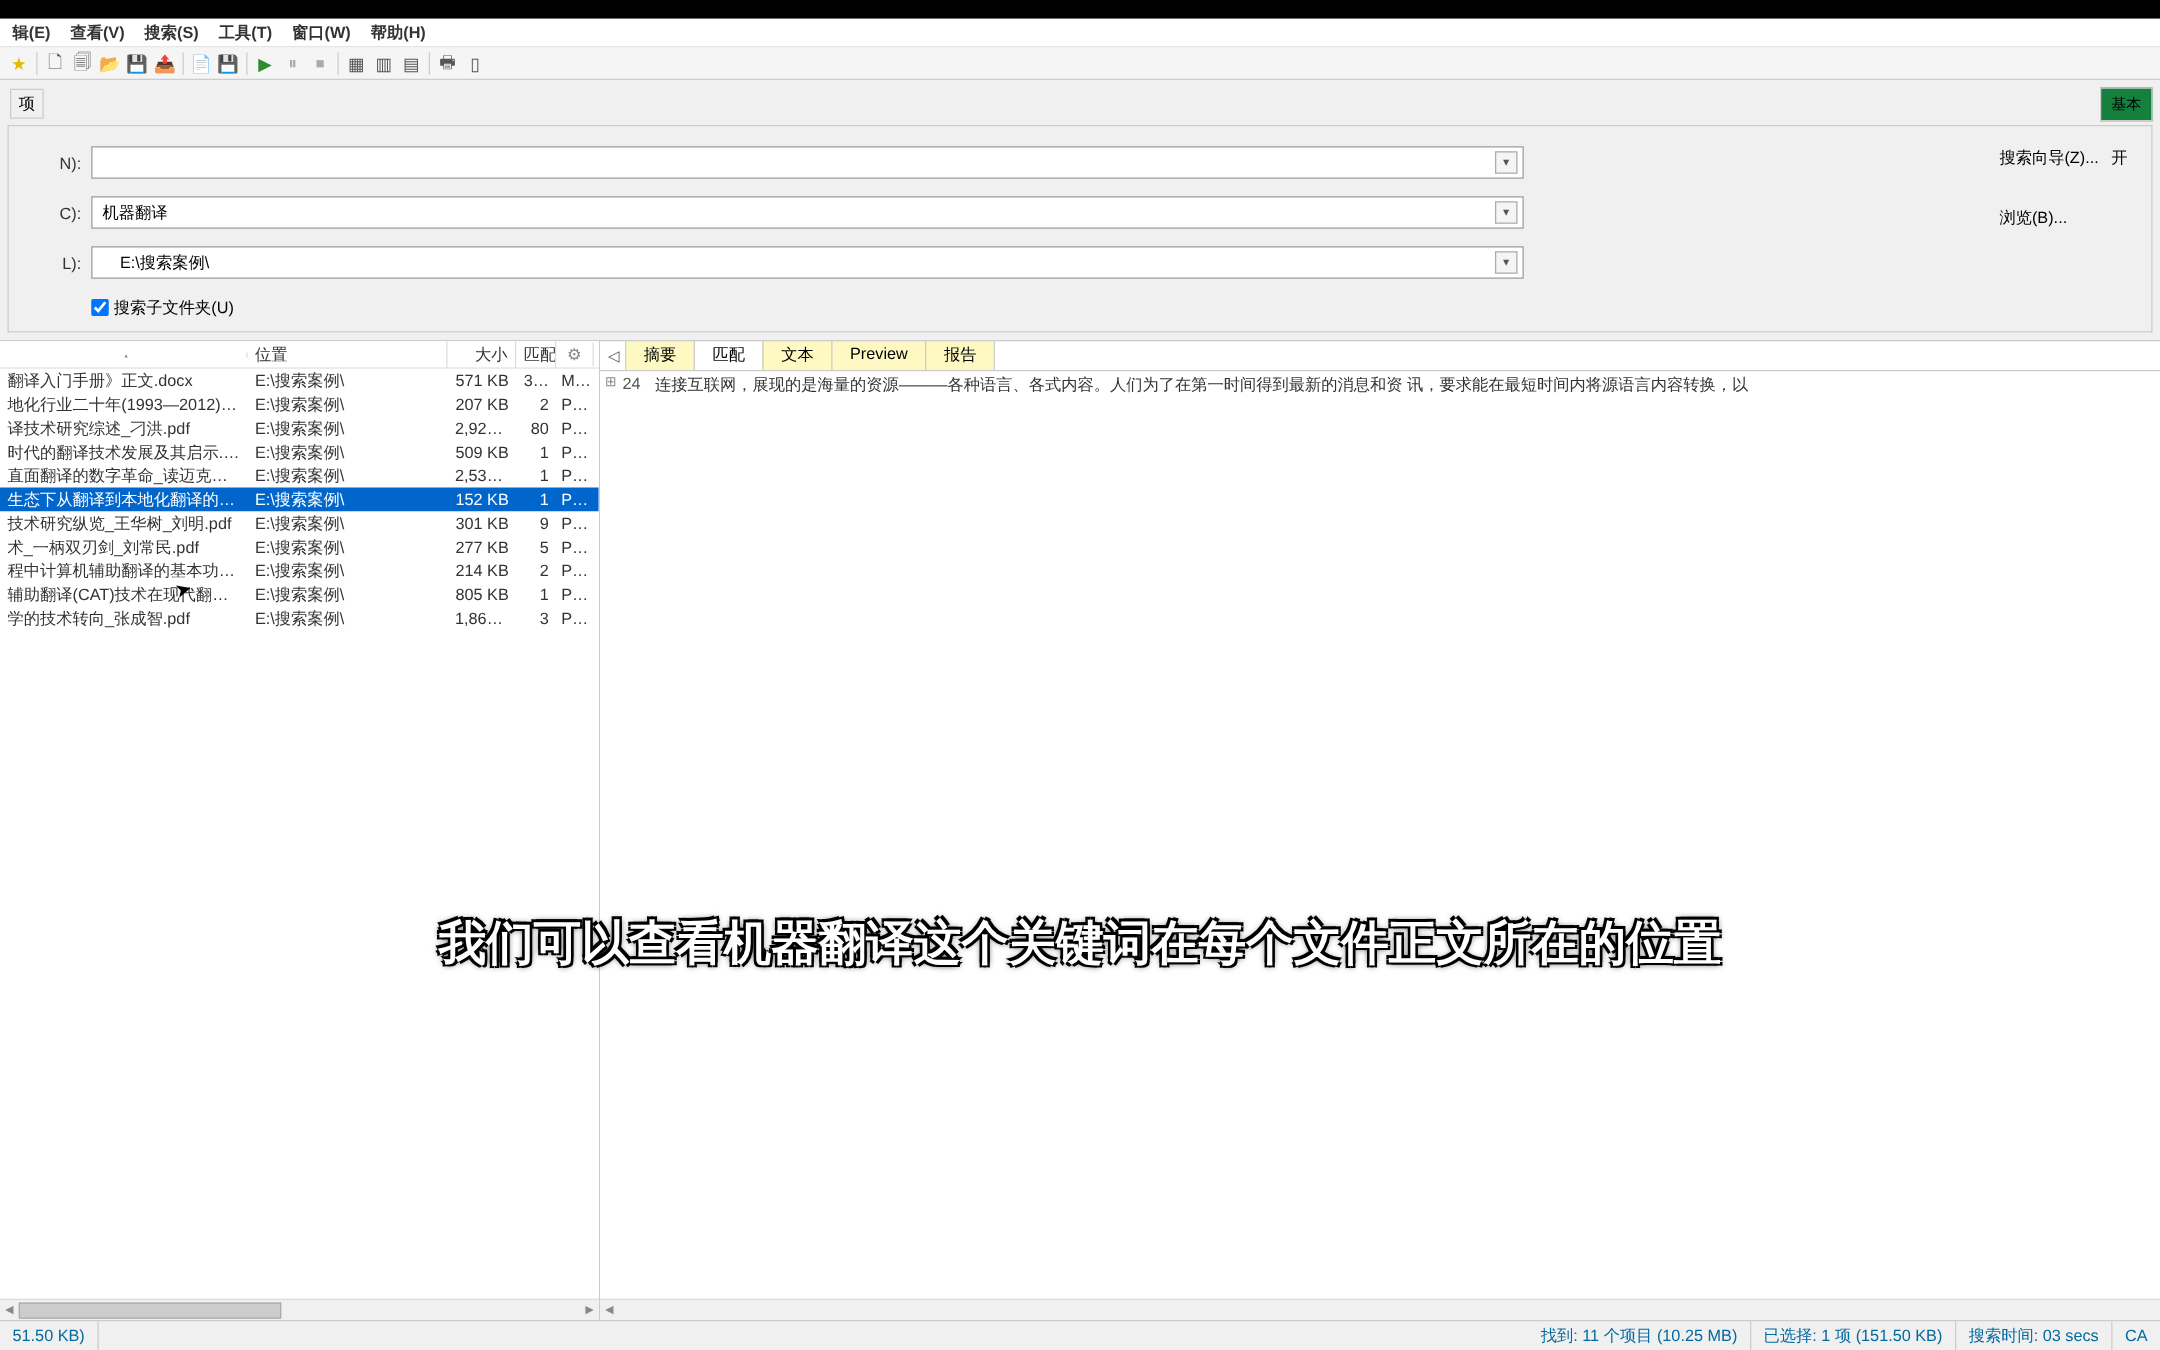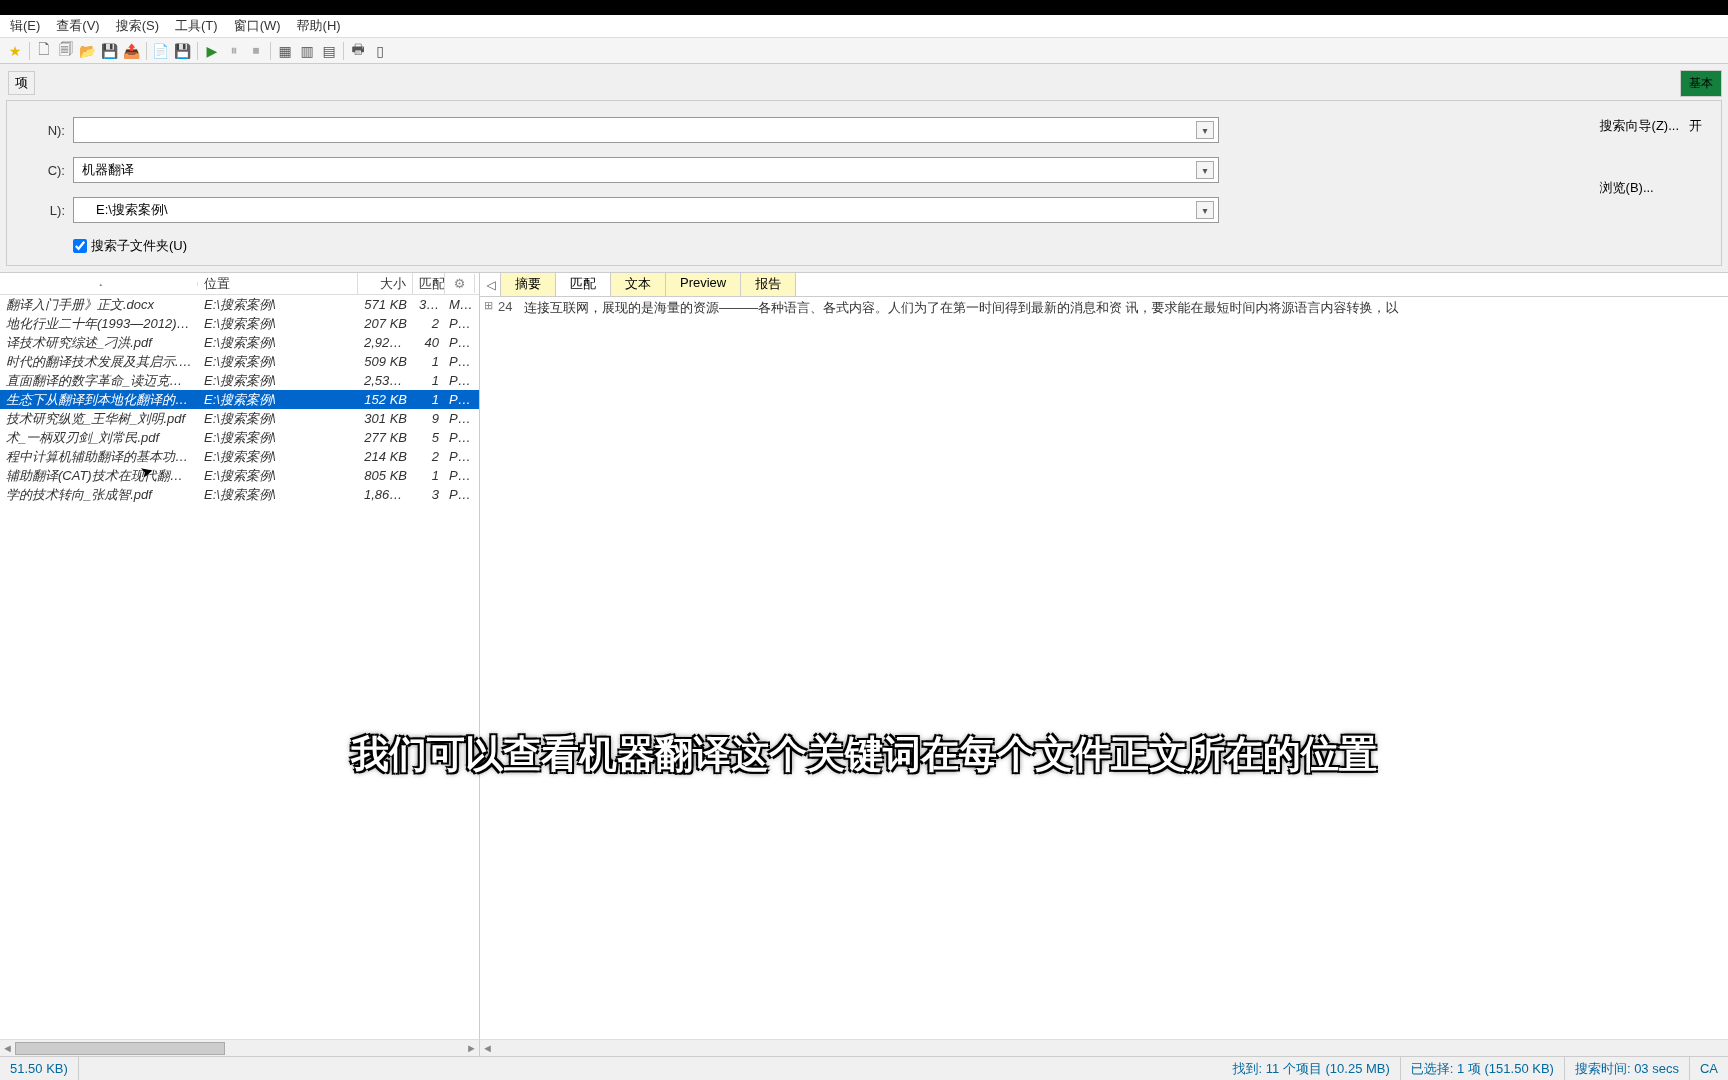--- a/index.html
+++ b/index.html
@@ -2,53 +2,53 @@
 <html><head>
 <meta charset="utf-8">
 <style>
 * { margin: 0; padding: 0; box-sizing: border-box; font-family: "Microsoft YaHei", "Segoe UI", sans-serif; }
 body { background: #000; width: 1728px; height: 1080px; overflow: hidden; font-size: 13px; }
 .app { background: #fff; width: 1728px; height: 1080px; position: relative; display: flex; flex-direction: column; }
 .black-top { height: 15px; background: #000; }
 .titlebar { height: 22px; background: #f0f0f0; display: flex; align-items: center; padding: 0 6px; color: #333; font-size: 13px; position: relative; }
 .titlebar .min { position: absolute; right: 40px; font-size: 18px; }
 .menubar { height: 23px; background: #fff; display: flex; align-items: center; padding: 0 2px; font-size: 13px; color: #333; border-bottom: 1px solid #ddd; }
-.menubar .menu-item { padding: 2px 8px; cursor: default; }
+.menubar .menu-item { padding: 2px 8px; cursor: default; font-weight: bold; }
 .toolbar { height: 26px; background: #f5f5f5; border-bottom: 1px solid #ccc; display: flex; align-items: center; padding: 0 4px; gap: 0; }
 .toolbar .tbtn { width: 22px; height: 22px; display: inline-flex; align-items: center; justify-content: center; font-size: 14px; color: #555; cursor: default; }
 .toolbar .sep { width: 1px; height: 18px; background: #ccc; margin: 0 3px; }
 .tabbar { height: 24px; background: #f0f0f0; border-bottom: 1px solid #ccc; display: flex; align-items: flex-end; padding: 0 4px; }
 .tabbar .tab { background: #fff; border: 1px solid #ccc; border-bottom: none; padding: 2px 8px; font-size: 12px; display: flex; align-items: center; gap: 6px; }
 .tabbar .tab .close { font-size: 12px; color: #666; cursor: default; }
 .search-panel { background: #f0f0f0; border-bottom: 1px solid #ccc; padding: 6px; position: relative; }
 .sp-header { height: 26px; display: flex; align-items: center; position: relative; }
 .sp-header .hdr-label { position: absolute; left: 2px; font-size: 13px; background: #f0f0f0; padding: 2px 6px; border: 1px solid #ccc; }
 .sp-header .right-tab { position: absolute; right: 0; top: 0; background: #15803d; border: 1px solid #ccc; padding: 4px 8px; font-size: 12px; }
 .form-area { background: #f0f0f0; border: 1px solid #ccc; margin-top: 4px; padding: 16px 10px 10px 10px; display: flex; flex-direction: column; gap: 14px; position: relative; }
 .form-row { display: flex; align-items: center; gap: 8px; }
 .form-row .lbl { width: 48px; text-align: right; font-size: 13px; color: #333; }
 .form-row .combo { flex: 0 0 1146px; height: 26px; border: 1px solid #999; background: #fff; display: flex; align-items: center; padding: 0 8px; font-size: 13px; position: relative; }
 .form-row .combo .arrow { position: absolute; right: 4px; top: 3px; width: 18px; height: 18px; border: 1px solid #aaa; display: flex; align-items: center; justify-content: center; font-size: 10px; color: #555; background: #f5f5f5; }
 .checkbox-row { margin-left: 56px; display: flex; align-items: center; gap: 4px; font-size: 13px; }
 .checkbox-row input { width: 14px; height: 14px; }
-.right-btns { position: absolute; right: 10px; top: 16px; display: flex; flex-direction: column; gap: 40px; }
+.right-btns { position: absolute; right: 10px; top: 16px; display: flex; flex-direction: column; gap: 26px; }
 .main-split { flex: 1; display: flex; min-height: 0; }
 .results-pane { width: 480px; display: flex; flex-direction: column; border-right: 1px solid #ccc; position: relative; }
 .results-header { height: 22px; background: #fff; border-bottom: 1px solid #ddd; display: flex; font-size: 13px; color: #333; align-items: center; }
 .results-header .col { padding: 2px 6px; border-right: 1px solid #ddd; overflow: hidden; white-space: nowrap; }
 .c-name { width: 198px; position: relative; }
 .c-name .sort { position: absolute; left: 50%; top: -2px; font-size: 9px; color: #888; }
 .c-loc { width: 160px; }
 .c-size { width: 55px; text-align: right; }
 .c-match { width: 32px; text-align: right; }
 .c-type { width: 30px; padding-left: 4px; }
 .results-body { flex: 1; overflow: hidden; background: #fff; }
 .row { height: 19px; display: flex; align-items: center; font-size: 13px; color: #333; white-space: nowrap; }
 .row.selected { background: #0066cc; color: #fff; }
-.row .cell { overflow: hidden; padding: 0 6px; text-overflow: ellipsis; font-style: italic; }
+.row .cell { overflow: hidden; padding: 0 6px; text-overflow: ellipsis; }
 .row .c-name { width: 198px; }
 .row .c-loc { width: 160px; }
 .row .c-size { width: 55px; text-align: right; }
 .row .c-match { width: 32px; text-align: right; }
 .row .c-type { width: 30px; padding-left: 4px; }
 .hscroll { height: 17px; background: #f0f0f0; border-top: 1px solid #ddd; display: flex; align-items: center; justify-content: space-between; padding: 0 2px; }
 .hscroll .thumb { height: 13px; background: #ccc; border: 1px solid #aaa; }
 .preview-pane { flex: 1; display: flex; flex-direction: column; background: #fff; }
 .preview-tabs { height: 24px; border-bottom: 1px solid #ccc; display: flex; align-items: flex-end; padding-left: 2px; }
 .preview-tabs .nav-arrow { width: 18px; height: 22px; display: flex; align-items: center; justify-content: center; font-size: 12px; color: #555; }
@@ -172,21 +172,21 @@
             <span class="cell c-name">地化行业二十年(1993—2012).pdf</span>
             <span class="cell c-loc">E:\搜索案例\</span>
             <span class="cell c-size">207 KB</span>
             <span class="cell c-match">2</span>
             <span class="cell c-type">PDI</span>
           </div>
           <div class="row">
             <span class="cell c-name">译技术研究综述_刁洪.pdf</span>
             <span class="cell c-loc">E:\搜索案例\</span>
             <span class="cell c-size">2,923 ...</span>
-            <span class="cell c-match">40</span>
+            <span class="cell c-match">80</span>
             <span class="cell c-type">PDI</span>
           </div>
           <div class="row">
             <span class="cell c-name">时代的翻译技术发展及其启示.pdf</span>
             <span class="cell c-loc">E:\搜索案例\</span>
             <span class="cell c-size">509 KB</span>
             <span class="cell c-match">1</span>
             <span class="cell c-type">PDI</span>
           </div>
           <div class="row">

